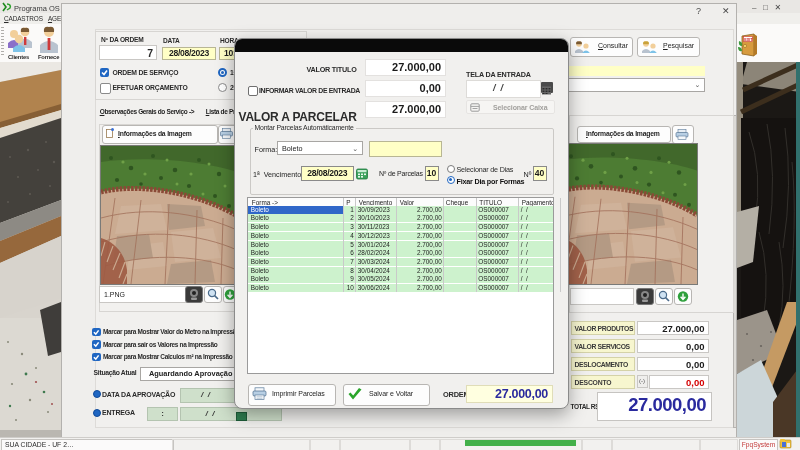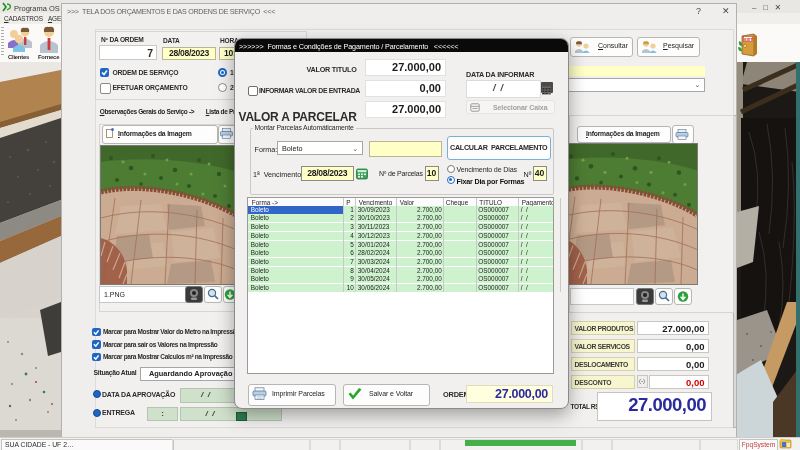--- a/index.html
+++ b/index.html
@@ -146,21 +146,20 @@
 <div class="ab" style="left:700px;top:438.5px;width:36px;height:10px;border:1px solid #dddbd8;"></div>
 <div class="ab" style="left:739px;top:438.5px;width:37px;height:10px;background:#fbfafa;border:1px solid #c6c4c1;font-size:6.6px;color:#c33a3a;line-height:10px;text-align:center;">FpqSystem</div>
 <svg class="ab" style="left:779px;top:438px" width="13" height="11" viewBox="0 0 13 11">
       <rect x="1" y="2" width="11" height="8" rx="1" fill="#f0c23c" stroke="#a8801a" stroke-width="0.6"></rect>
       <rect x="1" y="1" width="5" height="3" rx="1" fill="#f0c23c"></rect>
       <rect x="3" y="4" width="4" height="5" fill="#4a6fd4"></rect>
       <rect x="8" y="5" width="3" height="4" fill="#e8e8e8"></rect>
     </svg>
 
 <div class="ab" style="left:61px;top:3px;width:676px;height:434px;background:#efeeec;border:1px solid #b3b1ae;border-bottom:none;box-sizing:border-box;overflow:hidden;">
- <div class="ab" style="left:5px;top:4px;font-size:7.1px;color:#5f5f5f;letter-spacing:-0.25px;">&gt;&gt;&gt;&nbsp;&nbsp;TELA DOS ORÇAMENTOS E DAS ORDENS DE SERVIÇO&nbsp;&nbsp;&lt;&lt;&lt;</div>
  <div class="ab" style="left:634px;top:2px;font-size:9px;color:#4a4a4a;">?</div>
  <div class="ab" style="left:660px;top:2px;font-size:9px;color:#4a4a4a;">✕</div>
 
  <div class="ab" style="left:33px;top:25px;width:637px;height:397px;background:#f1f0ee;border:1px solid #dddbd8;"></div>
 
  <div class="ab" style="left:33px;top:27px;width:210px;height:67px;border:1px solid #d7d5d2;background:#f2f1ef;"></div>
  <div class="ab lbl" style="left:39px;top:31.5px;font-size:6.6px;">Nº DA ORDEM</div>
  <div class="ab fld" style="left:37px;top:41px;width:56px;height:13px;border-color:#c9c7c4;">
         <span style="position:absolute;right:3px;top:0.5px;font-size:10.5px;font-weight:bold;color:#2b2b2b;">7</span>
       </div>
@@ -433,35 +432,34 @@
  <div class="ab lbl" style="left:508.5px;top:398.5px;font-size:6.5px;letter-spacing:-0.4px;">TOTAL R$</div>
  <div class="ab fld" style="left:535px;top:387.5px;width:113px;height:27.5px;border-color:#c6c4c1;">
         <span style="position:absolute;right:5px;top:1px;font-size:18.5px;font-weight:bold;color:#2a2a9e;letter-spacing:-0.5px;">27.000,00</span>
       </div>
 </div>
 </div>
 <div class="ab" style="left:236px;top:412px;width:9px;height:7px;background:#2e7d4f;border:1px solid #1d5c38;"></div>
 
 <div class="ab" style="left:234px;top:38px;width:335px;height:371px;background:#f1f0ee;border:1px solid #8a8a8a;border-radius:8px;box-shadow:0 6px 18px rgba(0,0,0,0.35);box-sizing:border-box;overflow:hidden;">
  <div class="ab" style="left:0;top:0;width:100%;height:13px;background:#0a0a0a;"></div>
- <div class="ab" style="left:4px;top:2.5px;font-size:7.2px;color:#fff;white-space:nowrap;letter-spacing:-0.1px;">&gt;&gt;&gt;&gt;&gt;&gt;&nbsp;&nbsp;Formas e Condições de Pagamento / Parcelamento&nbsp;&nbsp;&nbsp;&lt;&lt;&lt;&lt;&lt;&lt;</div>
  <div class="ab lbl" style="right:211.4px;top:25.5px;font-size:7.2px;">VALOR TITULO</div>
  <div class="ab fld" style="left:129.5px;top:20px;width:79.5px;height:15px;border-color:#e3e1df;">
       <span style="position:absolute;right:4px;top:0.5px;font-size:11px;font-weight:bold;color:#1a1a1a;">27.000,00</span>
     </div>
  <div class="ab cbe" style="left:13.4px;top:47.2px;width:8px;height:8px;border-color:#6f6f6f;"></div>
  <div class="ab lbl" style="left:24px;top:47.5px;font-size:6.9px;letter-spacing:-0.35px;">INFORMAR VALOR DE ENTRADA</div>
  <div class="ab fld" style="left:129.5px;top:41px;width:79.5px;height:15px;border-color:#e3e1df;">
       <span style="position:absolute;right:4px;top:0.5px;font-size:11px;font-weight:bold;color:#1a1a1a;">0,00</span>
     </div>
  <div class="ab lbl" style="right:211.4px;top:71px;font-size:12px;">VALOR A PARCELAR</div>
  <div class="ab fld" style="left:129.5px;top:62px;width:79.5px;height:15px;border-color:#e3e1df;">
       <span style="position:absolute;right:4px;top:0.5px;font-size:11px;font-weight:bold;color:#1a1a1a;">27.000,00</span>
     </div>
- <div class="ab lbl" style="left:231px;top:31px;font-size:7.2px;">DATA DA INFORMAR</div>
+ <div class="ab lbl" style="left:231px;top:31px;font-size:7.2px;">TELA DA ENTRADA</div>
  <div class="ab fld" style="left:231px;top:40.5px;width:72.5px;height:16px;border-color:#dddbd8;">
       <span style="position:absolute;left:26px;top:2px;font-size:9px;font-weight:bold;font-style:italic;color:#3a3a3a;">/&nbsp;&nbsp;/</span>
     </div>
  <div class="ab" style="left:306px;top:43px;width:11.5px;height:11px;background:#4a4a4a;border-radius:1px;"><svg width="11" height="11" viewBox="0 0 11 11">
         <rect x="1" y="1.5" width="9" height="8" fill="#666"></rect>
         <g fill="#2a2a2a">
           <rect x="1.5" y="3" width="2" height="1.5"></rect>
           <rect x="4.5" y="3" width="2" height="1.5"></rect>
           <rect x="7.5" y="3" width="2" height="1.5"></rect>
           <rect x="1.5" y="5.5" width="2" height="1.5"></rect>
@@ -476,38 +474,37 @@
       <rect x="0.8" y="0.8" width="8.4" height="7.4" rx="1" fill="none" stroke="#9a9a9a" stroke-width="1"></rect>
       <path d="M0.8 3.4 L9.2 3.4 M2.5 5.5 L7.5 5.5" stroke="#9a9a9a" stroke-width="0.9" fill="none"></path>
     </svg>
  <div class="ab" style="left:258px;top:64.5px;font-size:7px;font-weight:bold;color:#a2a09d;letter-spacing:-0.1px;">Selecionar Caixa</div>
 
  <div class="ab" style="left:14.8px;top:89px;width:302.7px;height:64.5px;border:1px solid #cbc9c6;border-radius:2px;"></div>
  <div class="ab" style="left:17.5px;top:85px;font-size:6.9px;color:#2b2b2b;background:#f1f0ee;padding:0 2px;letter-spacing:-0.2px;">Montar Parcelas Automáticamente</div>
  <div class="ab" style="left:19.5px;top:105.8px;font-size:7.2px;color:#222;">Forma:</div>
  <div class="ab fld" style="left:42px;top:102px;width:86px;height:14px;border-color:#a8a6a3;font-size:7.2px;color:#222;line-height:14px;padding-left:4px;box-sizing:border-box;">Boleto<span style="position:absolute;right:4px;top:0;font-size:7px;color:#555;">⌄</span></div>
  <div class="ab yfld" style="left:134px;top:101.5px;width:73px;height:16px;box-sizing:border-box;"></div>
- <div class="ab" style="left:211.5px;top:97px;width:104.5px;height:23.5px;background:#fdfdfd;border:1.5px solid #7ab0d8;border-radius:3px;box-sizing:border-box;text-align:center;font-size:7.2px;font-weight:bold;color:#2b2b2b;line-height:21px;letter-spacing:-0.3px;white-space:nowrap;overflow:hidden;">CALCULAR&nbsp; PARCELAMENTO</div>
  <div class="ab" style="left:18px;top:130.5px;font-size:7.2px;color:#222;white-space:nowrap;">1ª&nbsp; Vencimento:</div>
  <div class="ab yfld" style="left:65.5px;top:127px;width:53.5px;height:14.5px;border-color:#8a8a8a;box-sizing:border-box;text-align:center;font-size:8.6px;font-weight:bold;color:#1a1a1a;line-height:13px;letter-spacing:-0.3px;">28/08/2023</div>
  <svg class="ab" style="left:120.5px;top:129px" width="12" height="11.5" viewBox="0 0 12 11.5">
       <rect x="0.5" y="1" width="11" height="10" rx="1.5" fill="#3aa05a" stroke="#1e7a3c" stroke-width="0.8"></rect>
       <rect x="1.5" y="2" width="9" height="2.2" fill="#c9ecd4"></rect>
       <g fill="#e9f8ee">
         <rect x="2" y="5.5" width="2" height="1.6"></rect>
         <rect x="5" y="5.5" width="2" height="1.6"></rect>
         <rect x="8" y="5.5" width="2" height="1.6"></rect>
         <rect x="2" y="8" width="2" height="1.6"></rect>
         <rect x="5" y="8" width="2" height="1.6"></rect>
       </g>
     </svg>
  <div class="ab" style="left:144px;top:131px;font-size:7px;color:#222;white-space:nowrap;letter-spacing:-0.2px;">Nº de Parcelas</div>
  <div class="ab yfld" style="left:189.5px;top:127px;width:14px;height:14.5px;border-color:#8a8a8a;box-sizing:border-box;text-align:center;font-size:8.6px;font-weight:bold;color:#1a1a1a;line-height:13px;">10</div>
  <div class="ab" style="left:212px;top:126px;width:8px;height:8px;border-radius:50%;background:#fff;border:1px solid #7a7a7a;box-sizing:border-box;"></div>
- <div class="ab" style="left:221.5px;top:126.3px;font-size:7.2px;color:#2b2b2b;letter-spacing:-0.2px;">Vencimento de Dias</div>
+ <div class="ab" style="left:221.5px;top:126.3px;font-size:7.2px;color:#2b2b2b;letter-spacing:-0.2px;">Selecionar de Dias</div>
  <div class="ab" style="left:212px;top:137.3px;width:8px;height:8px;border-radius:50%;background:#fff;border:1.8px solid #1f66c2;box-sizing:border-box;">
       <div class="ab" style="left:0.7px;top:0.7px;width:3px;height:3px;border-radius:50%;background:#1f66c2;"></div>
     </div>
  <div class="ab" style="left:221.5px;top:137.7px;font-size:7.2px;color:#111;font-weight:bold;letter-spacing:-0.2px;">Fixar Dia por Formas</div>
  <div class="ab" style="left:288.5px;top:131px;font-size:7.2px;color:#222;">Nº</div>
  <div class="ab yfld" style="left:297.5px;top:127px;width:14px;height:14.5px;border-color:#8a8a8a;box-sizing:border-box;text-align:center;font-size:8.6px;font-weight:bold;color:#1a1a1a;line-height:13px;">40</div>
 
  <div class="ab" style="left:11.8px;top:157.5px;width:307.7px;height:177px;background:#fff;border:1px solid #9a9a9a;box-sizing:border-box;overflow:hidden;">
   <div class="ab" style="left:0;top:0;width:100%;height:8.8px;background:#fcfcfc;border-bottom:1px solid #c0c0c0;"></div>
   <div class="ab" style="left:4px;top:1px;font-size:6.4px;color:#222;">Forma -&gt;</div>

